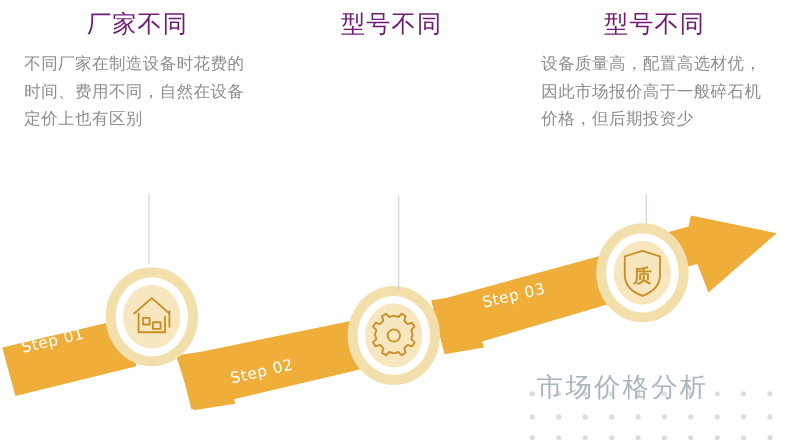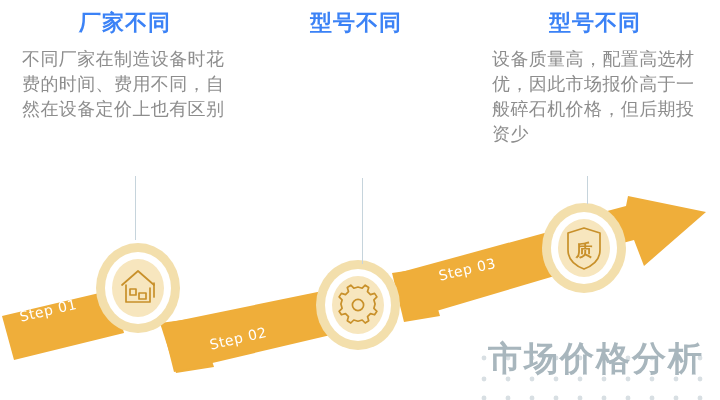--- a/index.html
+++ b/index.html
@@ -5,25 +5,25 @@
   html,body{margin:0;padding:0;}
   body{
     width:720px;height:400px;overflow:hidden;background:#ffffff;
     font-family:"DejaVu Sans","Liberation Sans",sans-serif;
   }
   #stage{position:relative;width:720px;height:400px;overflow:hidden;background:#fff;}
 
   
   .col{position:absolute;top:8px;}
   .col-title{
-    font-size:22px;font-weight:bold;color:#3b82f6;letter-spacing:1px;
+    font-size:22px;font-weight:normal;color:#701a75;letter-spacing:1px;
     text-align:center;line-height:30px;margin:0 0 8px 0;white-space:nowrap;
   }
   .col-body{
-    font-size:18px;color:#8d8d8d;line-height:25px;letter-spacing:0.4px;
+    font-size:15px;color:#8d8d8d;line-height:25px;letter-spacing:0.4px;
     text-align:left;margin:0;
   }
   #col1{left:22px;width:206px;}
   #col1 .col-title{text-align:center;}
   #col2{left:256px;width:200px;}
   #col3{left:492px;width:206px;}
 
   
   .connector{position:absolute;width:1px;background:#c6d4dc;}
   #conn1{left:135px;top:176px;height:64px;}
@@ -38,21 +38,21 @@
     position:absolute;color:#ffffff;font-size:14px;letter-spacing:0.6px;
     font-family:"DejaVu Sans","Liberation Sans",sans-serif;white-space:nowrap;
   }
   #step1{left:18px;top:309px;transform:rotate(-13deg);transform-origin:left top;}
   #step2{left:208px;top:337px;transform:rotate(-13deg);transform-origin:left top;}
   #step3{left:437px;top:268px;transform:rotate(-13deg);transform-origin:left top;}
 
   
   #watermark{
     position:absolute;left:488px;top:336px;
-    font-size:34px;font-weight:bold;letter-spacing:2px;
+    font-size:24px;font-weight:normal;letter-spacing:2px;
     color:#a8b6bd;white-space:nowrap;
   }
   #dotgrid{position:absolute;left:478px;top:352px;width:242px;height:48px;}
 </style>
 </head>
 <body>
 
 <div id="stage">
 
   <svg id="art" viewBox="0 0 720 400">

